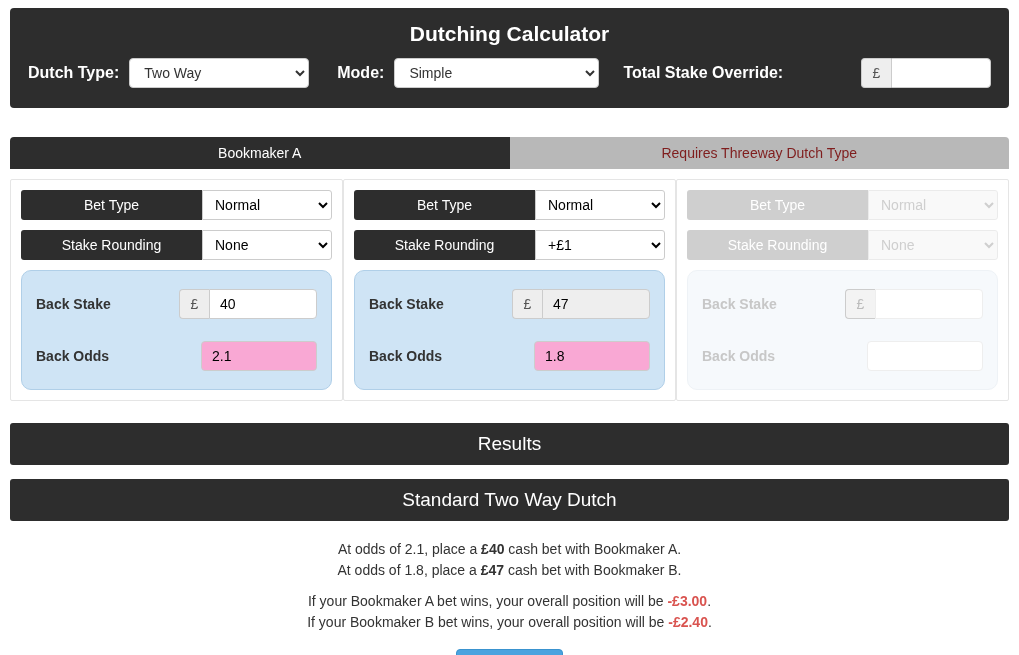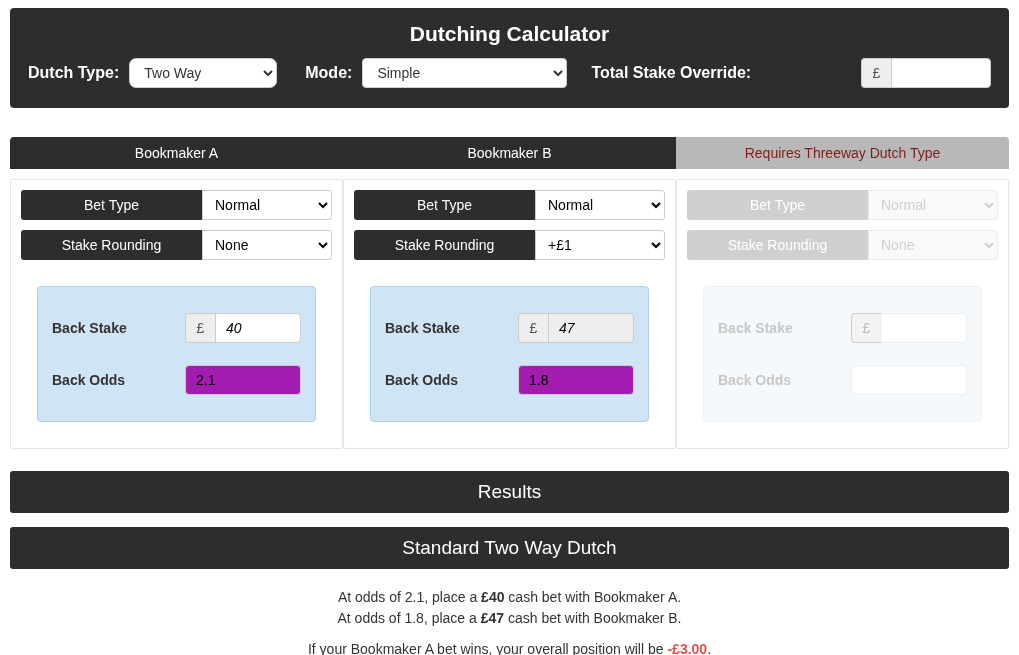--- a/index.html
+++ b/index.html
@@ -32,21 +32,21 @@
   .select-box, .text-input {
     background: #fff;
     color: #333;
     border: 1px solid #ccc;
     border-radius: 4px;
     height: 30px;
     padding: 0 10px;
     font-size: 14px;
     outline: none;
   }
-  .sel-dutchtype { width: 148px; margin-right: 18px; border-radius: 7px; }
+  .sel-dutchtype { width: 180px; margin-right: 18px; }
   .sel-mode { width: 205px; margin-right: 14px; }
   .input-group { display: flex; align-items: stretch; }
   .ig-addon {
     background: #eee;
     border: 1px solid #ccc;
     border-right: none;
     border-radius: 4px 0 0 4px;
     display: flex; align-items: center; justify-content: center;
     width: 30px; font-size: 14px; color: #555;
   }
@@ -112,41 +112,41 @@
     border-radius: 0 3px 3px 0;
     background: #fff;
     font-size: 14px;
     padding: 0 8px;
   }
   .setting-select.dis {
     background: #f7f7f7; color: #bbb; border-color:#e3e3e3;
   }
 
   .back-box {
-    margin: 26px;
+    margin: 10px;
     background: #cfe4f5;
     border: 1px solid #b0cfe8;
-    border-radius: 4px;
-    padding: 26px 14px;
+    border-radius: 10px;
+    padding: 18px 14px;
   }
   .back-box.dis { background: #f6f9fc; border-color:#eef2f6; }
   .back-row {
     display: flex;
     align-items: center;
     margin-bottom: 22px;
   }
   .back-row:last-child { margin-bottom: 0; }
   .back-label { flex: 1; font-weight: 600; font-size: 14px; }
   .back-label.dis { color: #c7c7c7; font-weight:600; }
-  .back-ig .ig-input { width: 86px; font-style: italic; }
+  .back-ig .ig-input { width: 108px; }
   .back-ig.ro .ig-addon { background:#eee; }
   .back-ig.ro .ig-input { background:#eee; }
   .plain-input {
     border:1px solid #ccc; border-radius:4px; height:30px; width:116px;
-    padding:0 10px; font-size:14px; background:#a21caf;
+    padding:0 10px; font-size:14px; background:#f9a8d4;
   }
   .plain-input.dis { border-color:#eee; background:#fff; }
 
   .results-bar, .section-bar {
     background: #2d2d2d;
     color: #fff;
     text-align: center;
     font-size: 19px;
     font-weight: 500;
     padding: 10px 0;
@@ -207,21 +207,20 @@
       <div class="spacer"></div>
       <div class="input-group stake-override">
         <span class="ig-addon">£</span>
         <input class="ig-input" value="" style="">
       </div>
     </div>
   </div>
 
   <div class="tabs">
     <div class="tab">Bookmaker A</div>
-    <div class="tab">Bookmaker B</div>
     <div class="tab disabled">Requires Threeway Dutch Type</div>
   </div>
 
   <div class="columns">
 
     <div class="col">
       <div class="setting-row">
         <div class="setting-label">Bet Type</div>
         <select class="setting-select">
           <option>Normal</option>
@@ -311,20 +310,23 @@
 
   <div class="summary">
     <div>
       <span>At odds of 2.1, place a </span><span class="bold">£40</span><span> cash bet with Bookmaker A.</span>
     </div>
     <div>
       <span>At odds of 1.8, place a </span><span class="bold">£47</span><span> cash bet with Bookmaker B.</span>
     </div>
     <div class="block2">
       <span>If your Bookmaker A bet wins, your overall position will be </span><span class="neg">-£3.00</span><span>.</span>
+    </div>
+    <div>
+      <span>If your Bookmaker B bet wins, your overall position will be </span><span class="neg">-£2.40</span><span>.</span>
     </div>
 
     <button class="copy-btn">
       <svg class="clip-icon" viewBox="0 0 24 24">
           <path d="M16 1H8a2 2 0 0 0-2 2v2H4a2 2 0 0 0-2 2v14a2 2 0 0 0 2 2h12a2 2 0 0 0 2-2v-2h2a2 2 0 0 0 2-2V5a2 2 0 0 0-2-2h-2V3a2 2 0 0 0-2-2zm0 2v2H8V3h8zM4 21V7h2v10a2 2 0 0 0 2 2h8v2H4zm16-4H8V7h12v10z"></path>
         </svg>
       <span>Copy</span>
       <span class="caret-down"></span>
     </button>
   </div>

